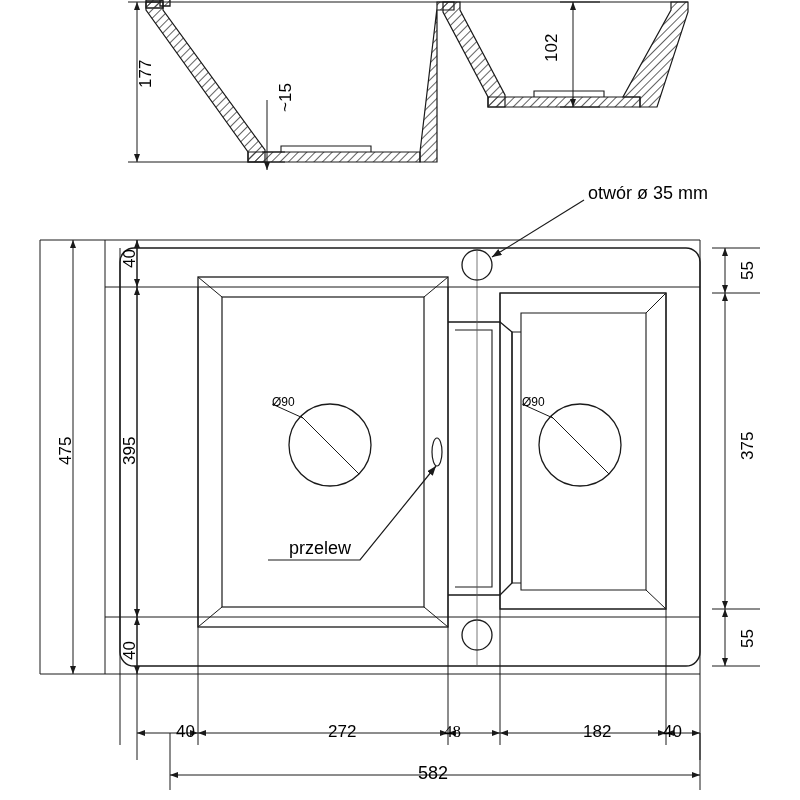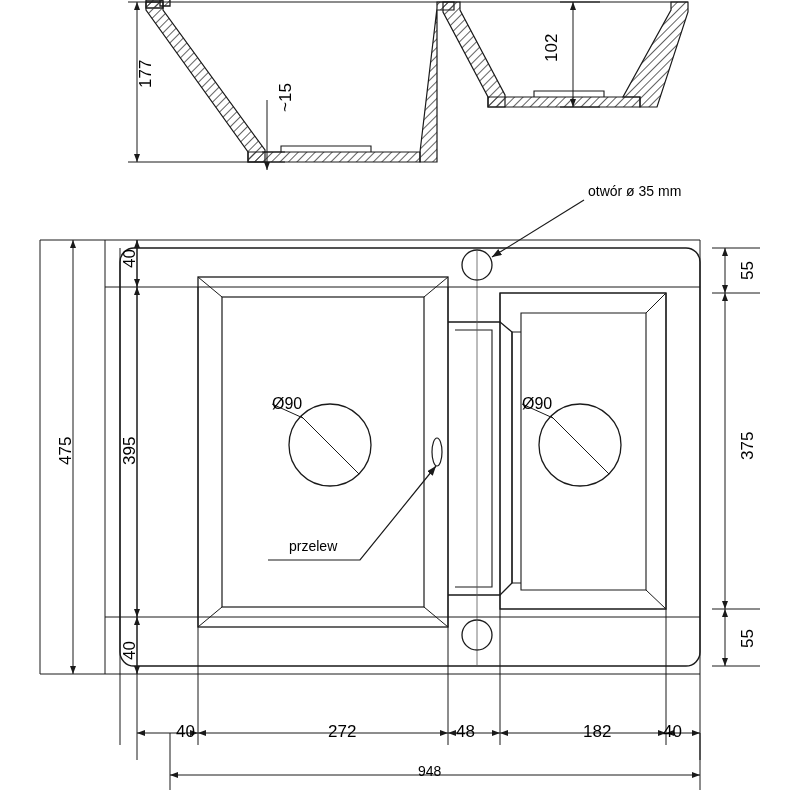--- a/index.html
+++ b/index.html
@@ -32,24 +32,24 @@
     font-size: 17px;
     color: #000000;
     white-space: nowrap;
     line-height: 1;
   }
   .lbl.rot {
     transform-origin: 0 0;
     transform: rotate(-90deg);
   }
   .lbl.small {
-    font-size: 16px;
+    font-size: 12px;
   }
   .lbl.big {
-    font-size: 14px;
+    font-size: 18px;
   }
 </style>
 </head>
 <body>
 
 <div id="stage">
 
   <svg id="drawing" viewBox="0 0 800 800">
     <defs>
       <pattern id="hatch" width="6" height="6" patternTransform="rotate(45)" patternUnits="userSpaceOnUse">
@@ -210,21 +210,21 @@
   <div class="lbl rot" style="left:57px; top:465px;">475</div>
   <div class="lbl rot" style="left:121px; top:465px;">395</div>
   <div class="lbl rot" style="left:121px; top:660px;">40</div>
 
   <div class="lbl rot" style="left:739px; top:280px;">55</div>
   <div class="lbl rot" style="left:739px; top:460px;">375</div>
   <div class="lbl rot" style="left:739px; top:648px;">55</div>
 
   <div class="lbl" style="left:176px; top:723px;">40</div>
   <div class="lbl" style="left:306px; top:723px;margin-left:22px;">272</div>
-  <div class="lbl" style="left:456px; top:723px;">48</div>
+  <div class="lbl" style="left:444px; top:723px;font-family:Liberation Serif, serif;">48</div>
   <div class="lbl" style="left:566px; top:723px;margin-left:17px;">182</div>
   <div class="lbl" style="left:663px; top:723px;">40</div>
-  <div class="lbl big" style="left:418px; top:764px;">948</div>
+  <div class="lbl big" style="left:418px; top:764px;">582</div>
 
   <div class="lbl small" style="left:272px; top:396px;">Ø90</div>
   <div class="lbl small" style="left:522px; top:396px;">Ø90</div>
 
 </div>
 
 </body></html>

